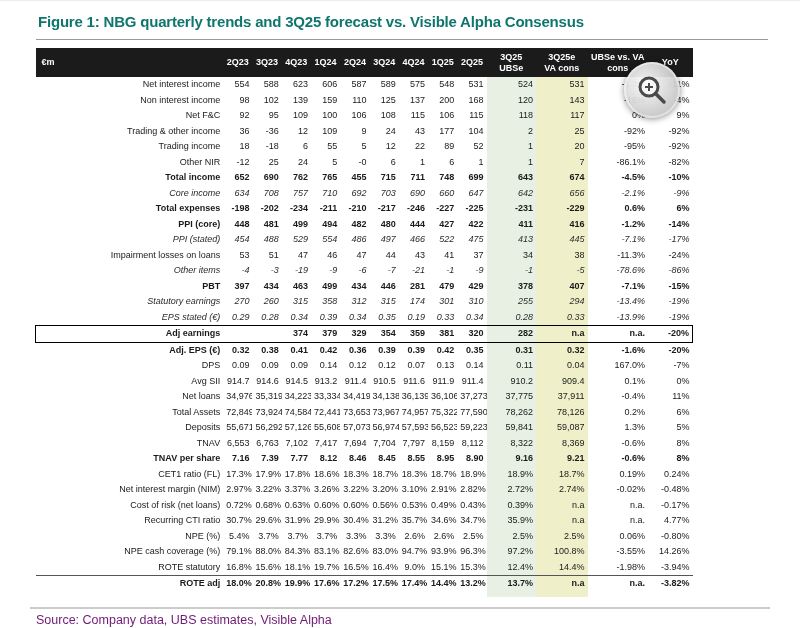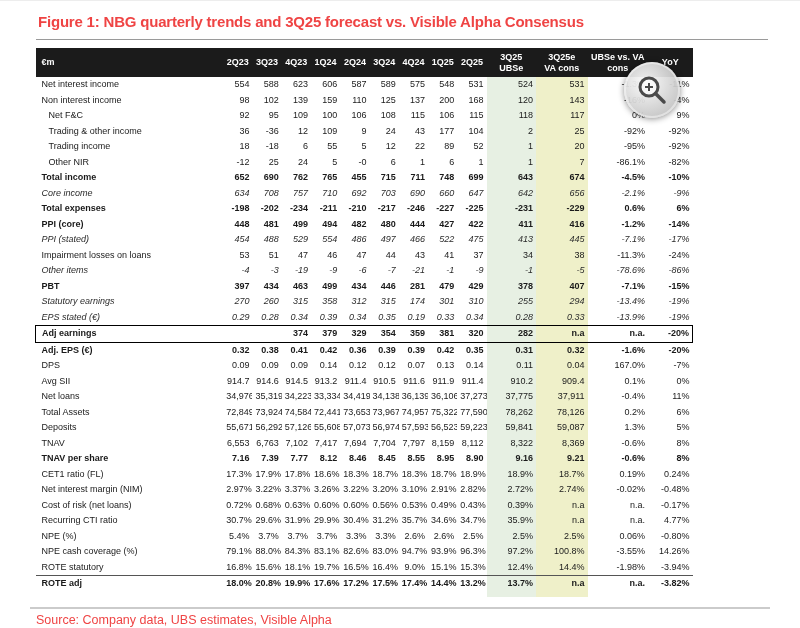--- a/index.html
+++ b/index.html
@@ -1,40 +1,40 @@
 <!DOCTYPE html>
 <html><head>
 <meta charset="utf-8">
 <style>
   html,body{margin:0;padding:0;background:#fff;}
   #page{position:relative;width:800px;height:628px;background:#ffffff;overflow:hidden;
         font-family:"Liberation Sans",sans-serif;color:#1a1a1a;border-right:1px solid #e4e4e4;border-top:1px solid #ededed;}
-  .title{position:absolute;left:38px;top:12px;font-size:15px;font-weight:bold;color:#ef4444;letter-spacing:-0.2px;}
+  .title{position:absolute;left:38px;top:12px;font-size:15px;font-weight:bold;color:#0f766e;letter-spacing:-0.2px;}
   .title-rule{position:absolute;left:36px;top:38px;width:732px;height:0;border-top:1px solid #9a9a9a;}
   table.fin{position:absolute;left:35px;top:47px;width:658px;border-collapse:collapse;table-layout:fixed;}
   table.fin th{background:#1b1b1b;color:#ffffff;font-size:9px;font-weight:bold;
                padding:4px 3px;white-space:pre-line;line-height:10.5px;vertical-align:middle;}
   table.fin th.lbl{text-align:left;padding-left:6px;}
   table.fin th.num{text-align:center;}
   table.fin th.ctr{text-align:center;}
   table.fin td{font-size:9px;padding:2px 3px;line-height:11px;height:11.5px;white-space:nowrap;overflow:hidden;}
-  table.fin td.lbl{text-align:left;padding-left:6px;}
+  table.fin td.lbl{text-align:right;padding-left:6px;}
   table.fin td.num{text-align:right;}
   tr.bold td{font-weight:bold;}
   tr.italic td{font-style:italic;color:#2b2b2b;}
   td.indent{padding-left:13px !important;margin-top:36px;}
   td.ubse{background:#e7f0e3;}
   td.cons{background:#eff0c9;}
   tr.box td{border-top:1.5px solid #000;border-bottom:1.5px solid #000;}
   tr.box td:first-child{border-left:1.5px solid #000;}
   tr.box td:last-child{border-right:1.5px solid #000;}
   tr.topline td{border-top:1px solid #555;}
   tr.padrow td{height:5px;padding:0;}
   .source-rule{position:absolute;left:30px;top:606px;width:740px;height:0;border-top:2px solid #cbcbcb;}
-  .source{position:absolute;left:36px;top:612px;font-size:12.5px;color:#ef4444;}
+  .source{position:absolute;left:36px;top:612px;font-size:12.5px;color:#701a75;}
   .magnifier{position:absolute;left:624px;top:61px;width:56px;height:56px;border-radius:50%;
              background:radial-gradient(circle at 38% 35%, rgba(251,251,251,0.95), rgba(208,208,208,0.93) 58%, rgba(175,175,175,0.9));
              box-shadow:0 1px 6px rgba(0,0,0,0.45), inset 0 0 0 2px rgba(255,255,255,0.45);
              display:flex;align-items:center;justify-content:center;cursor:pointer;}
 </style>
 </head>
 <body>
 
 <div id="page">
   <div class="title">Figure 1: NBG quarterly trends and 3Q25 forecast vs. Visible Alpha Consensus</div>

